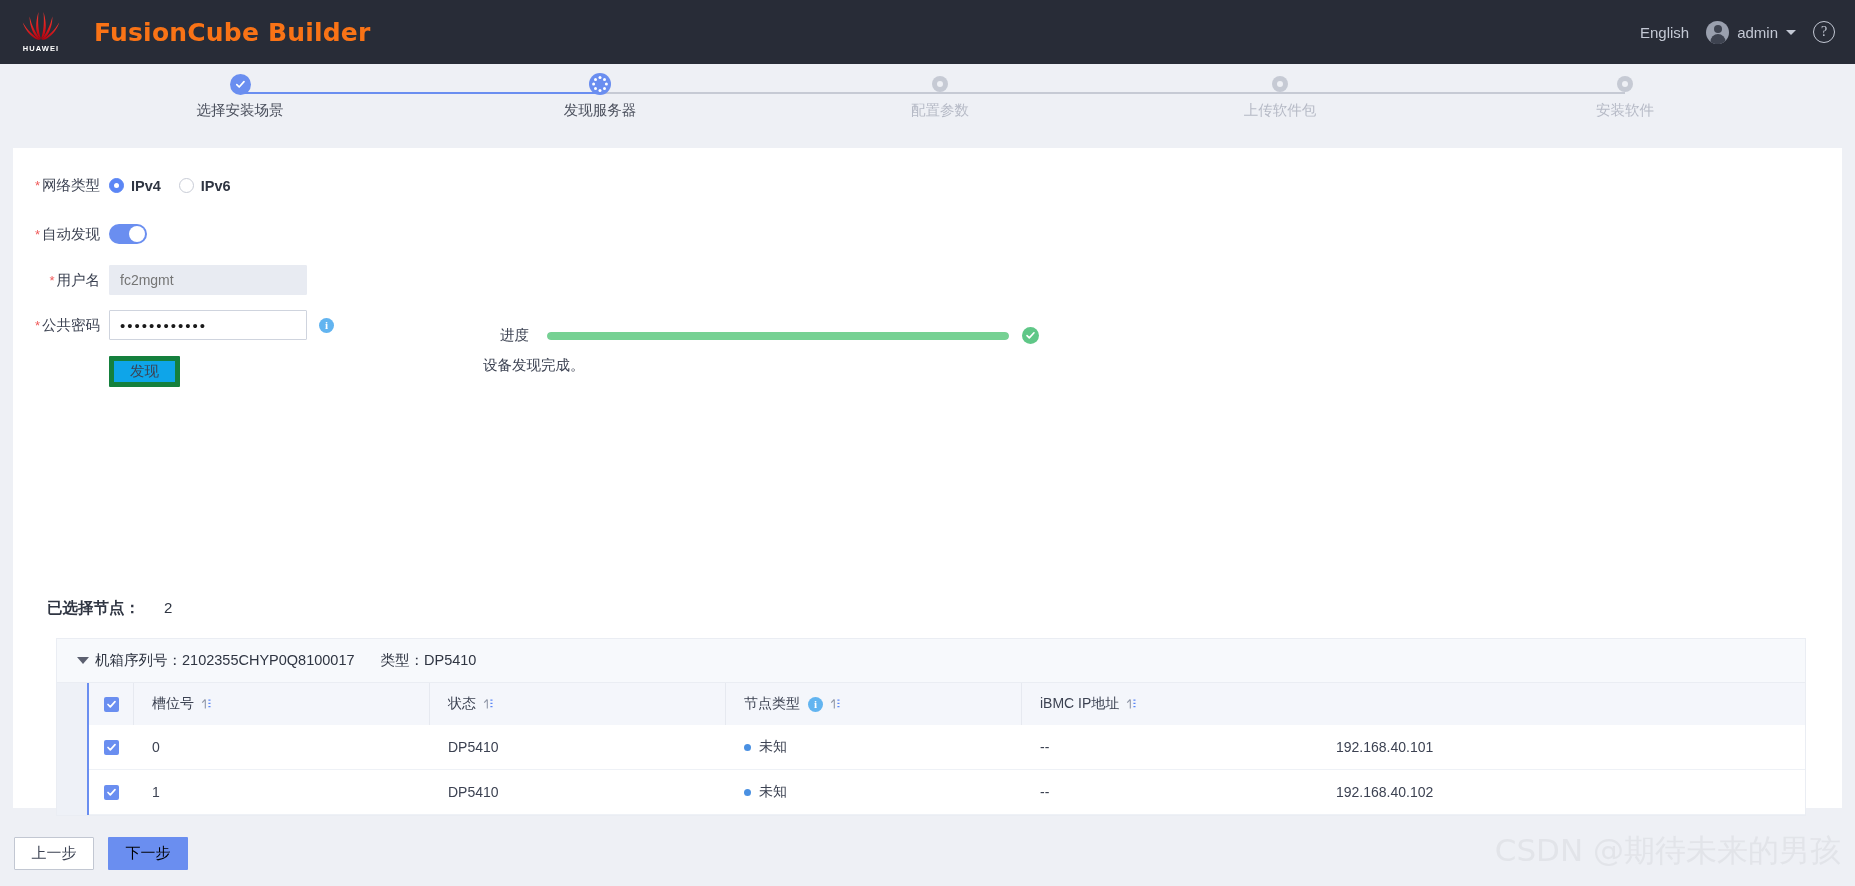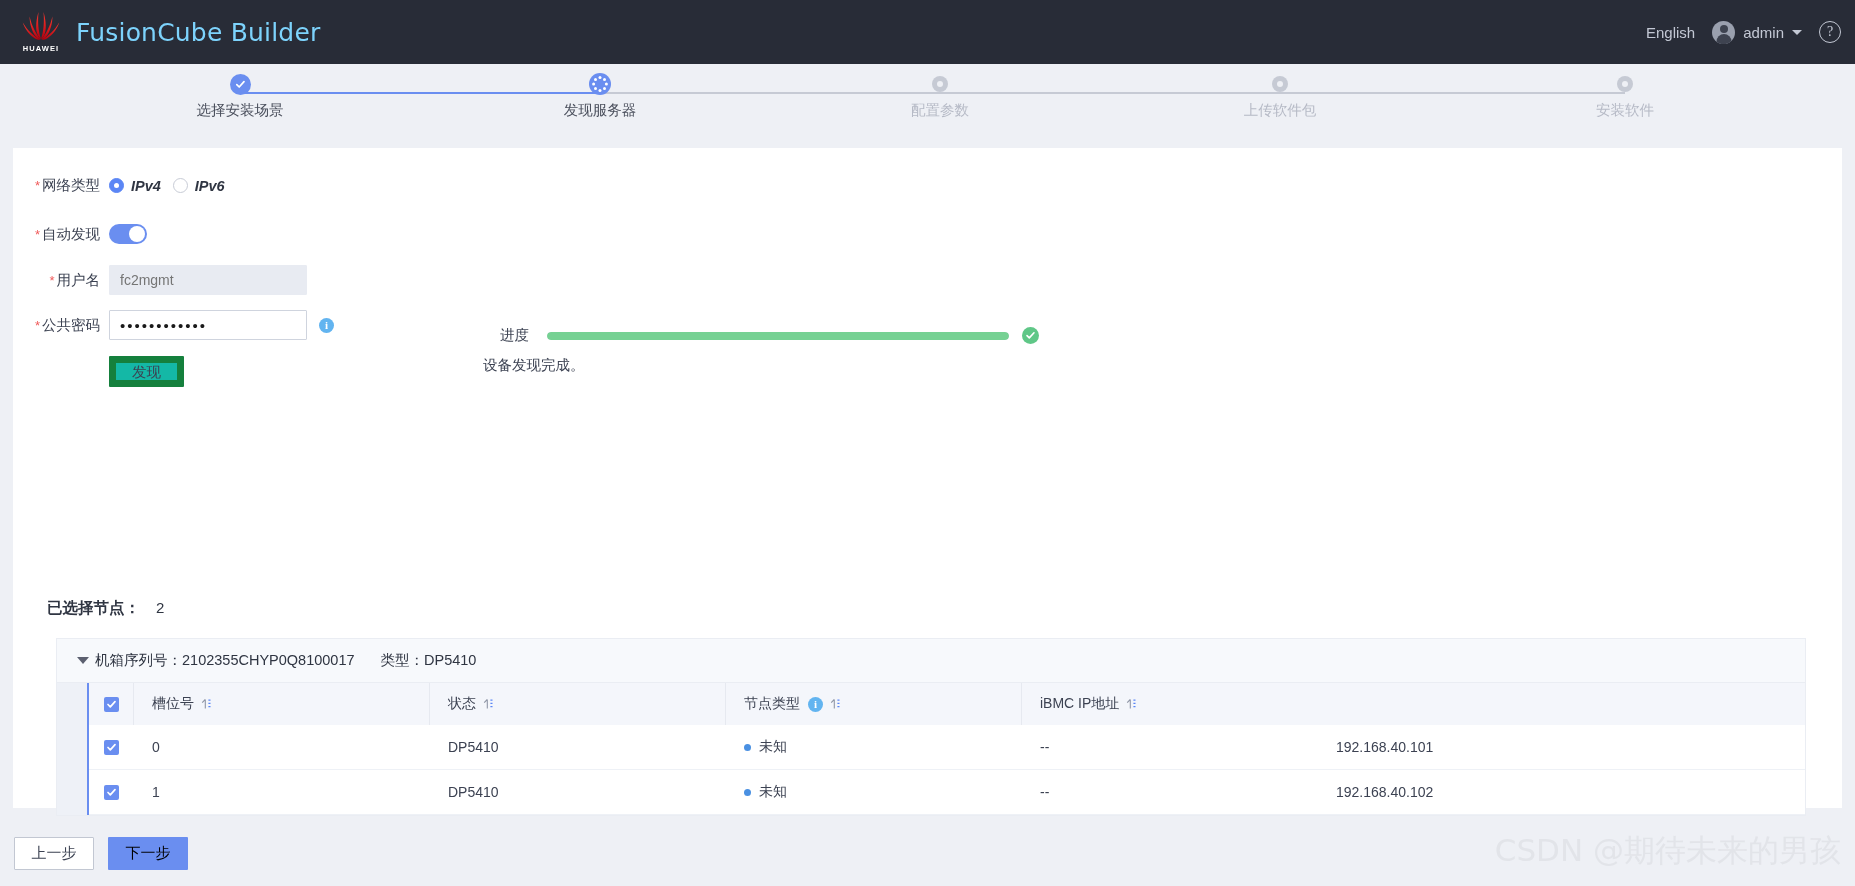--- a/index.html
+++ b/index.html
@@ -20,25 +20,25 @@
   }
   .brand { display: flex; align-items: center; padding-left: 18px; }
   .huawei-logo { width: 46px; height: 44px; position: relative; flex: none; }
   .huawei-logo .fan { position: absolute; left: 0; top: 0; width: 46px; height: 30px; }
   .huawei-word {
     position: absolute; left: 0; bottom: 1px; width: 46px;
     text-align: center; color: #fff; font-size: 7.5px; letter-spacing: 1.1px;
     font-family: "Liberation Sans", sans-serif; font-weight: 700;
   }
   .app-title {
-    color: #7dd3fc; font-size: 25px; margin-left: 12px; letter-spacing: .2px;
-    font-family: "DejaVu Sans", sans-serif; font-weight: 400;
+    color: #f97316; font-size: 25px; margin-left: 30px; letter-spacing: .2px;
+    font-family: "DejaVu Sans", sans-serif; font-weight: 700;
   }
   .topbar-right {
-    margin-left: auto; display: flex; align-items: center; gap: 17px; padding-right: 14px;
+    margin-left: auto; display: flex; align-items: center; gap: 17px; padding-right: 20px;
   }
   .lang { color: #c3c8d4; font-size: 15px; }
   .user-chip { display: flex; align-items: center; gap: 8px; }
   .avatar {
     width: 23px; height: 23px; border-radius: 50%; background: #9aa0ae;
     position: relative; overflow: hidden; flex: none;
   }
   .avatar::before {
     content: ""; position: absolute; left: 50%; top: 4px; width: 8px; height: 8px;
     border-radius: 50%; background: #3e4350; transform: translateX(-50%);
@@ -94,21 +94,21 @@
     background: #ffffff;
   }
 
   .frow { position: absolute; display: flex; align-items: center; }
   .flabel {
     width: 96px; text-align: right; font-size: 14.5px; color: #3c4252;
     white-space: nowrap; padding-right: 9px;
   }
   .req { color: #f05a5a; margin-right: 2px; font-size: 13px; }
 
-  .radio-group { display: flex; align-items: flex-start; gap: 12px; font-style: italic; }
+  .radio-group { display: flex; align-items: flex-start; gap: 18px; }
   .radio-item { display: flex; align-items: center; gap: 7px; }
   .radio {
     width: 15px; height: 15px; border-radius: 50%; border: 1.5px solid #c8ccd6;
     background: #fff; display: flex; align-items: center; justify-content: center; flex: none;
   }
   .radio.on { border-color: #5b86f5; background: #5b86f5; }
   .radio.on::after { content: ""; width: 5px; height: 5px; border-radius: 50%; background: #fff; }
   .radio-label { font-size: 14.5px; color: #2f3542; font-weight: 600; }
 
   .switch {
@@ -129,40 +129,40 @@
   }
   .inp.pw { letter-spacing: 2px; font-size: 15px; color: #1a1a1a; }
 
   .info-ic {
     width: 15px; height: 15px; border-radius: 50%; background: #62b4f0; margin-left: 12px;
     color: #fff; font-size: 11px; font-weight: 700; display: flex; align-items: center;
     justify-content: center; font-family: "Liberation Serif", serif; flex: none;
   }
 
   .btn-outline {
-    height: 31px; min-width: 68px; padding: 0 16px; border: 7px solid #15803d;
-    background: #14b8a6; font-size: 14.5px; color: #3c4252; cursor: pointer;
+    height: 31px; min-width: 68px; padding: 0 16px; border: 5px solid #15803d;
+    background: #0ea5e9; font-size: 14.5px; color: #3c4252; cursor: pointer;
     border-radius: 1px; font-family: "Liberation Sans", sans-serif;
   }
 
   
   .prog-wrap { position: absolute; left: 487px; top: 178px; display: flex; align-items: center; }
   .prog-label { font-size: 14.5px; color: #3c4252; margin-right: 18px; }
   .prog-bar {
     width: 462px; height: 8px; border-radius: 4px; background: #e4e8ef; overflow: hidden;
   }
   .prog-fill { height: 100%; background: #76d193; border-radius: 4px; }
   .prog-check {
     width: 17px; height: 17px; border-radius: 50%; background: #5fc787; margin-left: 13px;
     display: flex; align-items: center; justify-content: center; flex: none;
   }
   .prog-msg { position: absolute; left: 470px; top: 208px; font-size: 14.5px; color: #3c4252; }
 
   
-  .sel-line { position: absolute; left: 34px; top: 450px; display: flex; align-items: baseline; }
+  .sel-line { position: absolute; left: 34px; top: 450px; display: flex; align-items: baseline; gap: 8px; }
   .sel-label { font-size: 15.5px; font-weight: 700; color: #2f3542; }
   .sel-count { font-size: 15px; color: #2f3542; margin-left: 16px; }
 
   
   .chassis {
     position: absolute; left: 43px; top: 490px; width: 1750px;
   }
   .chassis-head {
     height: 45px; background: #f7f9fc; border: 1px solid #eaedf3;
     display: flex; align-items: center; padding-left: 20px; gap: 0;

